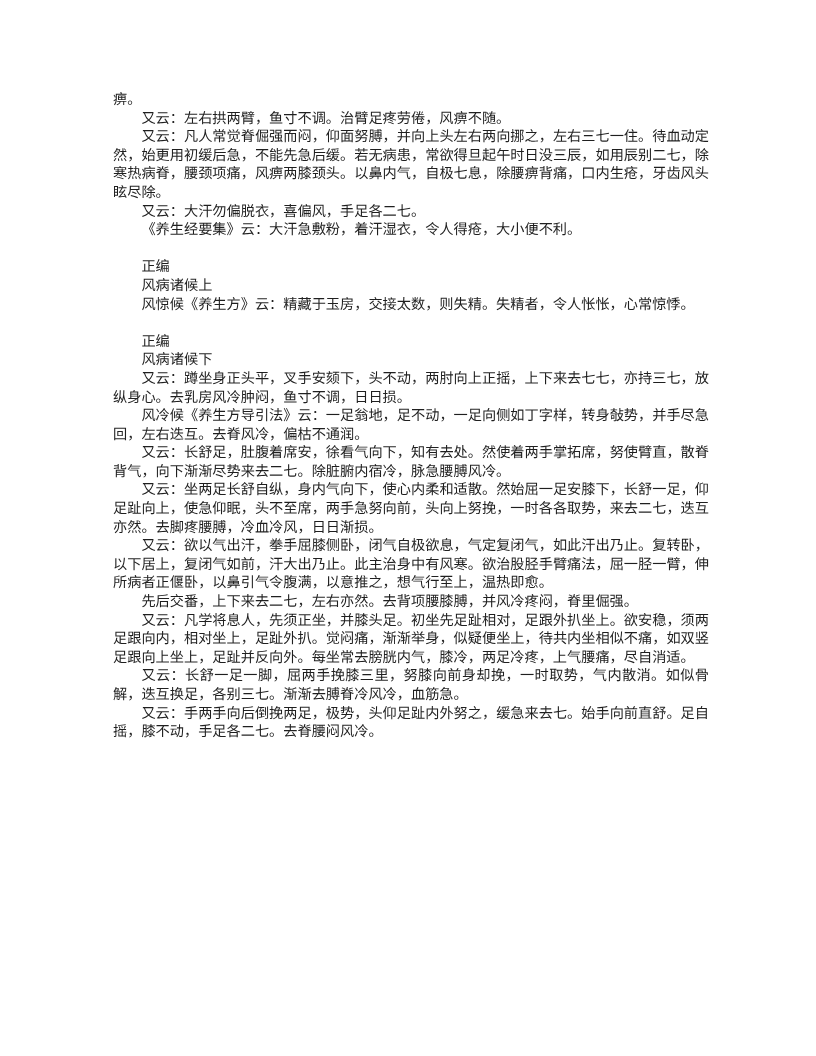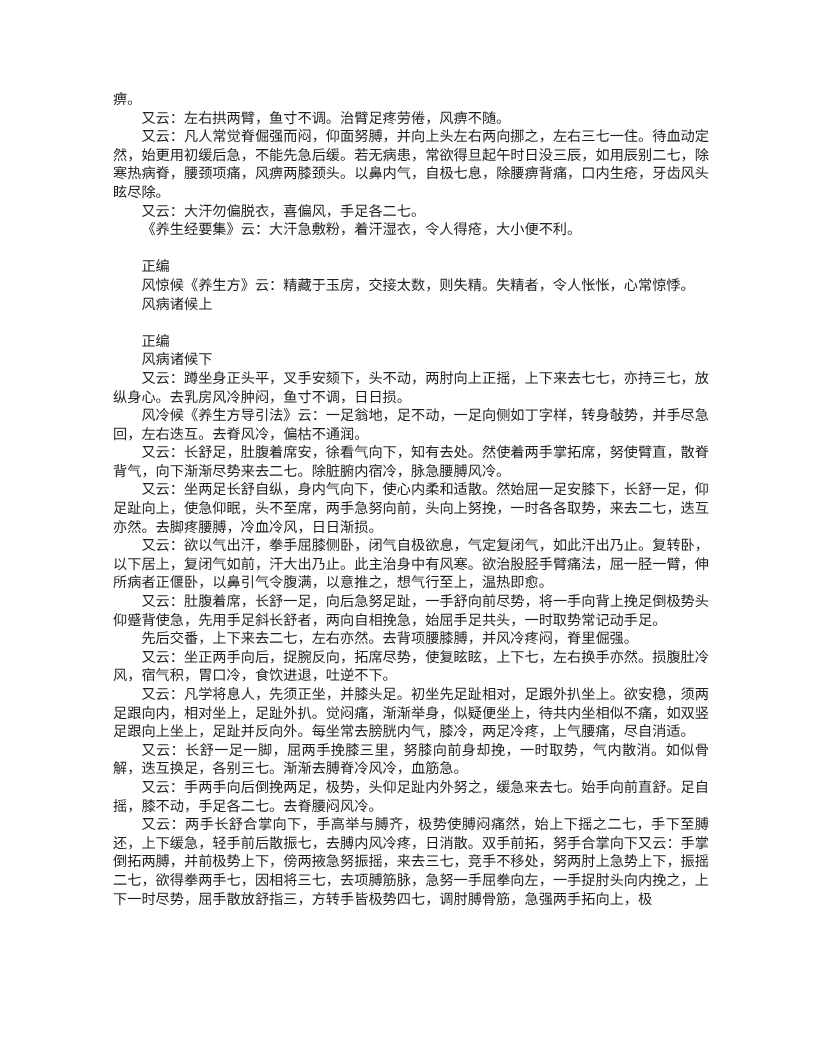--- a/index.html
+++ b/index.html
@@ -45,31 +45,28 @@
 
 <div class="page">
   <div class="text-block">
       <div class="para no-indent">痹。</div>
       <div class="para">又云：左右拱两臂，鱼寸不调。治臂足疼劳倦，风痹不随。</div>
       <div class="para">又云：凡人常觉脊倔强而闷，仰面努膊，并向上头左右两向挪之，左右三七一住。待血动定然，始更用初缓后急，不能先急后缓。若无病患，常欲得旦起午时日没三辰，如用辰别二七，除寒热病脊，腰颈项痛，风痹两膝颈头。以鼻内气，自极七息，除腰痹背痛，口内生疮，牙齿风头眩尽除。</div>
       <div class="para">又云：大汗勿偏脱衣，喜偏风，手足各二七。</div>
       <div class="para">《养生经要集》云：大汗急敷粉，着汗湿衣，令人得疮，大小便不利。</div>
       <div class="para no-indent blank"></div>
       <div class="para">正编</div>
+      <div class="para">风病诸候上</div>
       <div class="para">风惊候《养生方》云：精藏于玉房，交接太数，则失精。失精者，令人怅怅，心常惊悸。</div>
-      <div class="para">风病诸候上</div>
       <div class="para no-indent blank"></div>
       <div class="para">正编</div>
       <div class="para">风病诸候下</div>
       <div class="para">又云：蹲坐身正头平，叉手安颏下，头不动，两肘向上正摇，上下来去七七，亦持三七，放纵身心。去乳房风冷肿闷，鱼寸不调，日日损。</div>
       <div class="para">风冷候《养生方导引法》云：一足翁地，足不动，一足向侧如丁字样，转身敧势，并手尽急回，左右迭互。去脊风冷，偏枯不通润。</div>
       <div class="para">又云：长舒足，肚腹着席安，徐看气向下，知有去处。然使着两手掌拓席，努使臂直，散脊背气，向下渐渐尽势来去二七。除脏腑内宿冷，脉急腰膊风冷。</div>
       <div class="para">又云：坐两足长舒自纵，身内气向下，使心内柔和适散。然始屈一足安膝下，长舒一足，仰足趾向上，使急仰眠，头不至席，两手急努向前，头向上努挽，一时各各取势，来去二七，迭互亦然。去脚疼腰膊，冷血冷风，日日渐损。</div>
       <div class="para">又云：欲以气出汗，拳手屈膝侧卧，闭气自极欲息，气定复闭气，如此汗出乃止。复转卧，以下居上，复闭气如前，汗大出乃止。此主治身中有风寒。欲治股胫手臂痛法，屈一胫一臂，伸所病者正偃卧，以鼻引气令腹满，以意推之，想气行至上，温热即愈。</div>
-      <div class="para">又云：肚腹着席，长舒一足，向后急努足趾，一手舒向前尽势，将一手向背上挽足倒极势头仰蹙背使急，先用手足斜长舒者，两向自相挽急，始屈手足共头，一时取势常记动手足。</div>
       <div class="para">先后交番，上下来去二七，左右亦然。去背项腰膝膊，并风冷疼闷，脊里倔强。</div>
-      <div class="para">又云：坐正两手向后，捉腕反向，拓席尽势，使复眩眩，上下七，左右换手亦然。损腹肚冷风，宿气积，胃口冷，食饮进退，吐逆不下。</div>
       <div class="para">又云：凡学将息人，先须正坐，并膝头足。初坐先足趾相对，足跟外扒坐上。欲安稳，须两足跟向内，相对坐上，足趾外扒。觉闷痛，渐渐举身，似疑便坐上，待共内坐相似不痛，如双竖足跟向上坐上，足趾并反向外。每坐常去膀胱内气，膝冷，两足冷疼，上气腰痛，尽自消适。</div>
       <div class="para">又云：长舒一足一脚，屈两手挽膝三里，努膝向前身却挽，一时取势，气内散消。如似骨解，迭互换足，各别三七。渐渐去膊脊冷风冷，血筋急。</div>
       <div class="para">又云：手两手向后倒挽两足，极势，头仰足趾内外努之，缓急来去七。始手向前直舒。足自摇，膝不动，手足各二七。去脊腰闷风冷。</div>
-      <div class="para">又云：两手长舒合掌向下，手高举与膊齐，极势使膊闷痛然，始上下摇之二七，手下至膊还，上下缓急，轻手前后散振七，去膊内风冷疼，日消散。双手前拓，努手合掌向下又云：手掌倒拓两膊，并前极势上下，傍两掖急努振摇，来去三七，竞手不移处，努两肘上急势上下，振摇二七，欲得拳两手七，因相将三七，去项膊筋脉，急努一手屈拳向左，一手捉肘头向内挽之，上下一时尽势，屈手散放舒指三，方转手皆极势四七，调肘膊骨筋，急强两手拓向上，极</div>
     </div>
 </div>
 
 </body></html>

